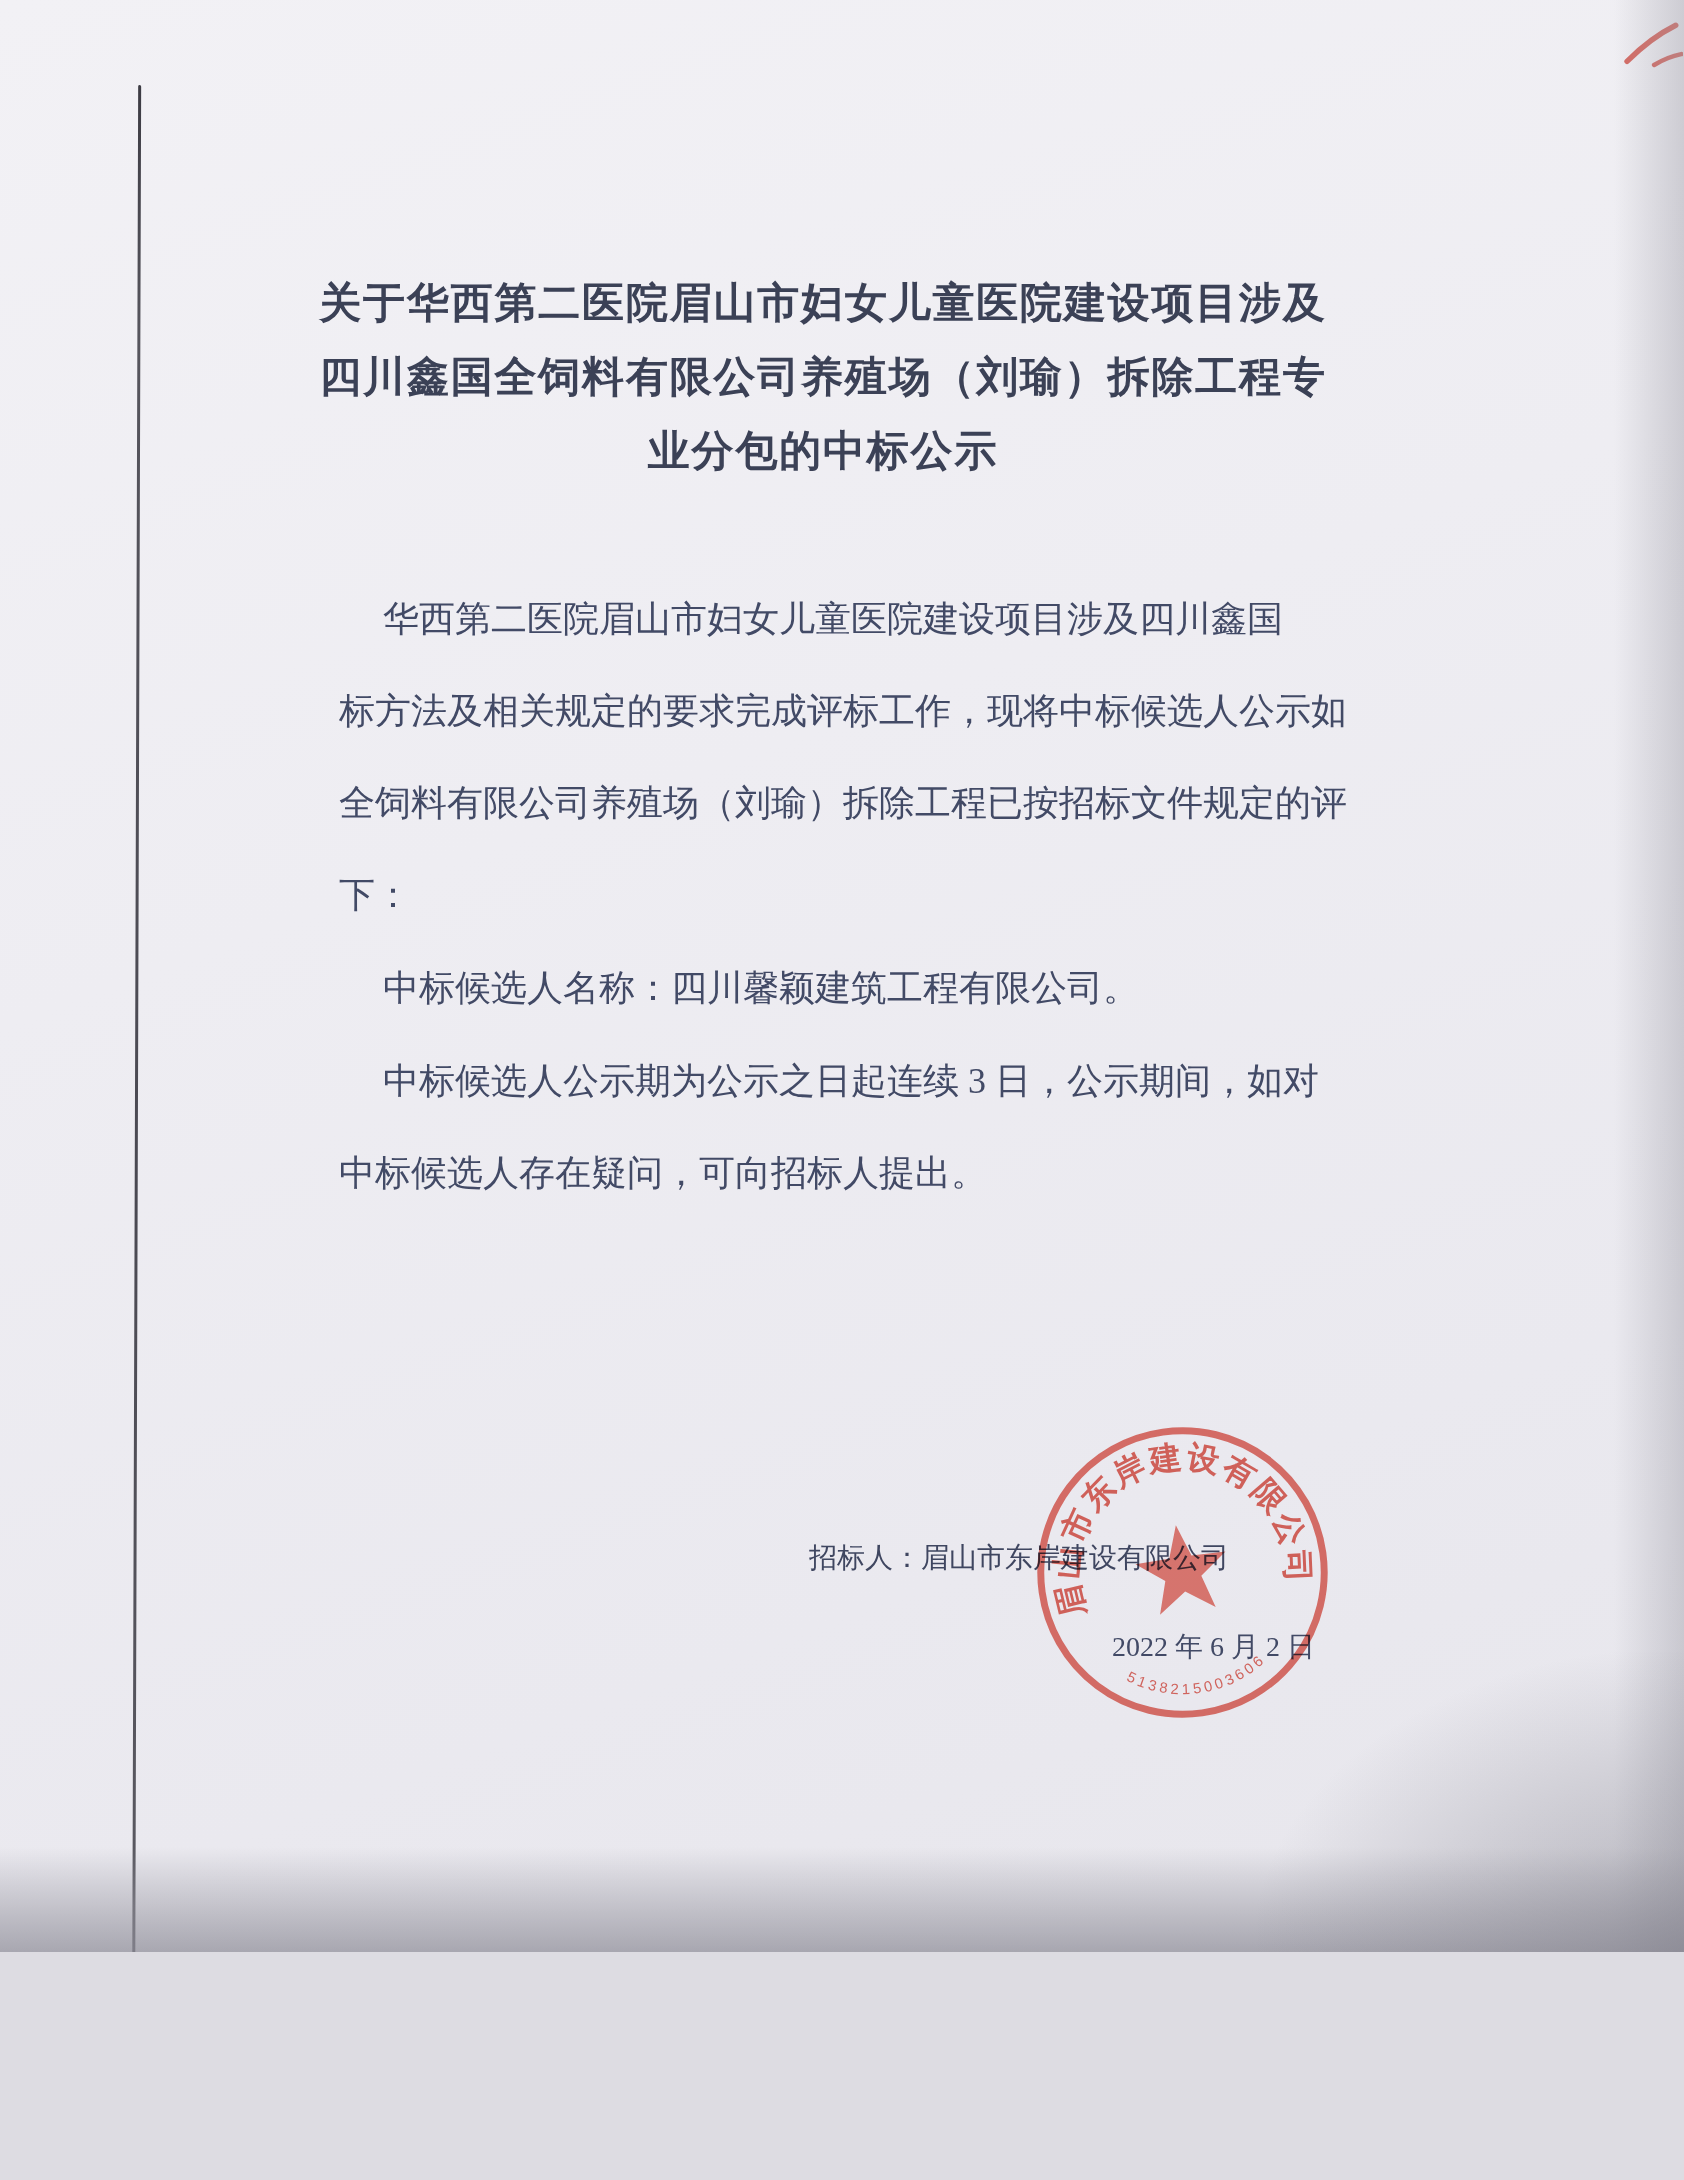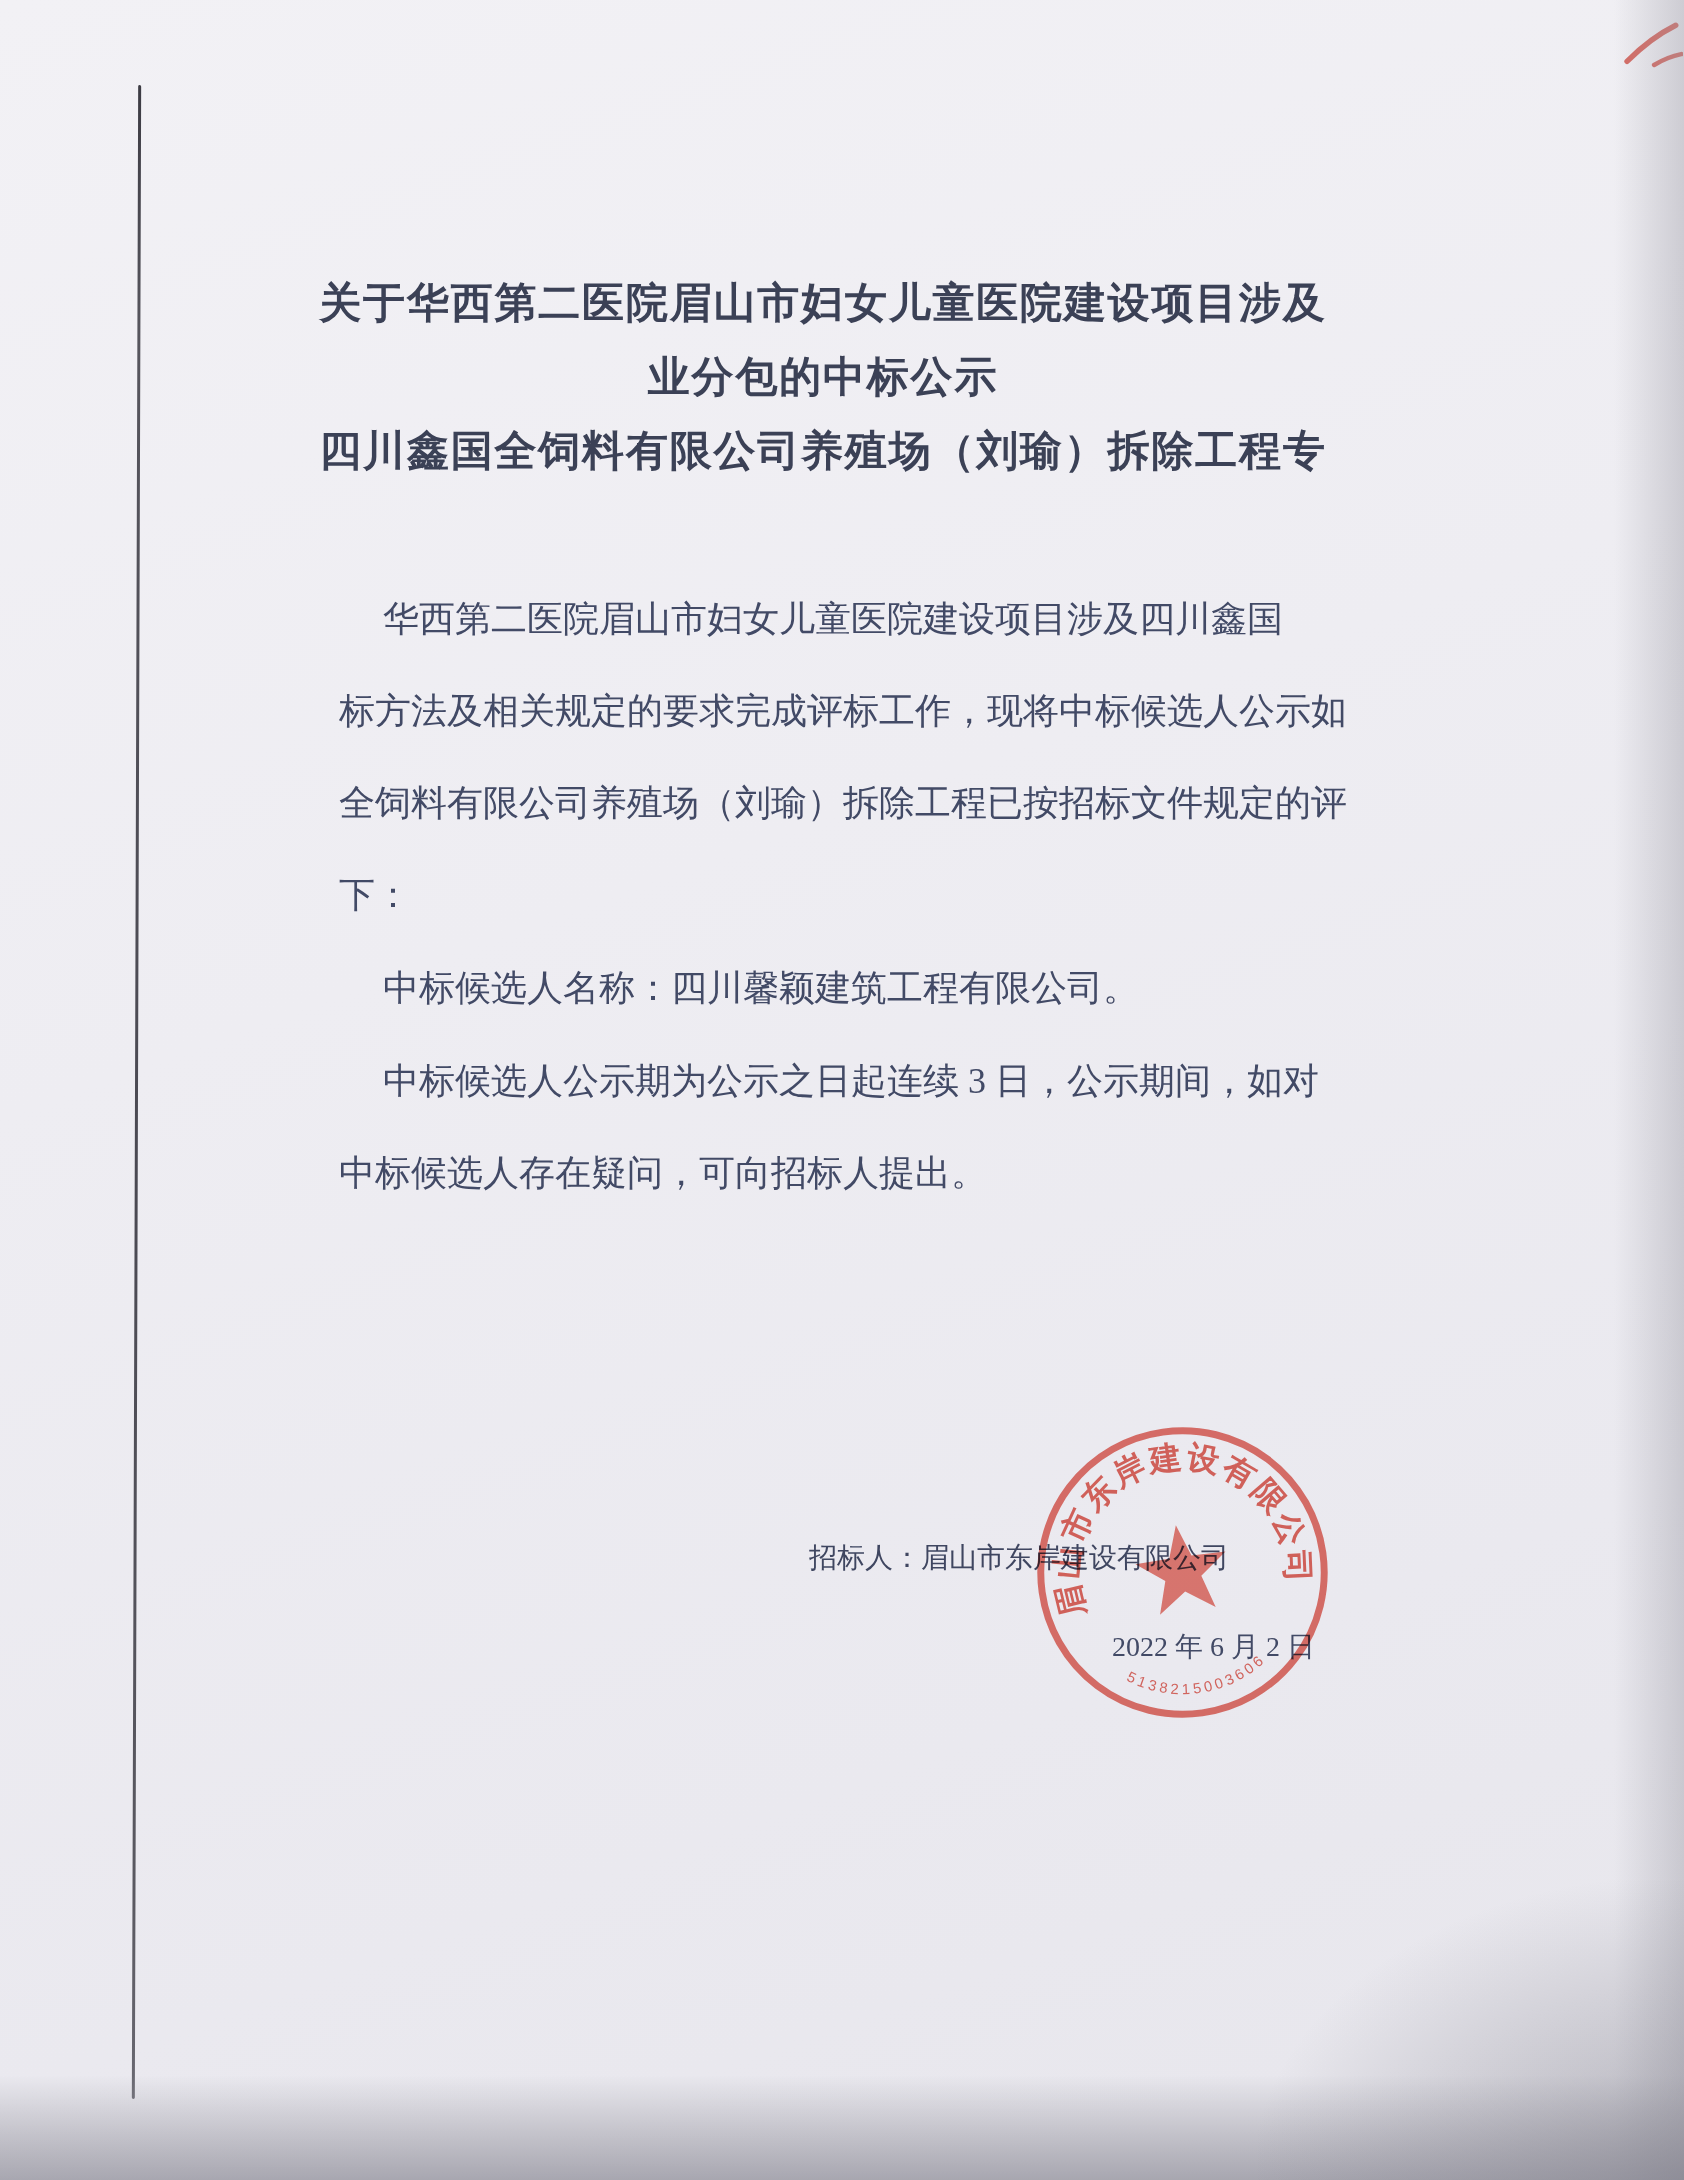--- a/index.html
+++ b/index.html
@@ -1,18 +1,18 @@
 <!DOCTYPE html>
 <html style="font-size:14.5px"><head>
 <meta charset="utf-8">
 <style>
   html,body{margin:0;padding:0;background:#dddce2;}
   .scan{
     position:relative;
-    width:1685px;height:2180px;
+    width:1685px;height:1952px;
     overflow:hidden;
     background:#fef9c3;
     font-family:"Liberation Serif","DejaVu Serif",serif;
     text-decoration:underline;
   }
   .paper{
     position:absolute;inset:0;
     background:linear-gradient(160deg,#f2f1f5 0%,#eeedf2 40%,#eae9ef 75%,#e7e6ec 100%);
   }
   
@@ -68,22 +68,22 @@
 </head>
 <body>
 
 <div class="scan">
   <div class="paper"></div>
 
   <div class="edge-line"></div>
 
   <div class="doc-col doc-title">
     <div class="line">关于华西第二医院眉山市妇女儿童医院建设项目涉及</div>
+    <div class="line">四川鑫国全饲料有限公司养殖场（刘瑜）拆除工程专</div>
     <div class="line">业分包的中标公示</div>
-    <div class="line">四川鑫国全饲料有限公司养殖场（刘瑜）拆除工程专</div>
   </div>
 
   <div class="doc-col doc-body p1">
     <div class="line indent">华西第二医院眉山市妇女儿童医院建设项目涉及四川鑫国</div>
     <div class="line">标方法及相关规定的要求完成评标工作，现将中标候选人公示如</div>
     <div class="line">全饲料有限公司养殖场（刘瑜）拆除工程已按招标文件规定的评</div>
     <div class="line">下：</div>
   </div>
 
   <div class="doc-col doc-body p2">

